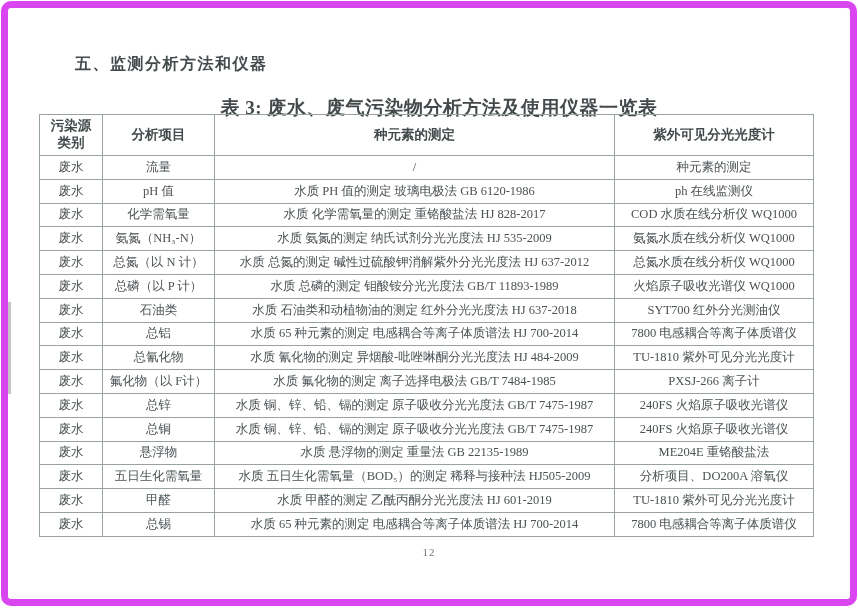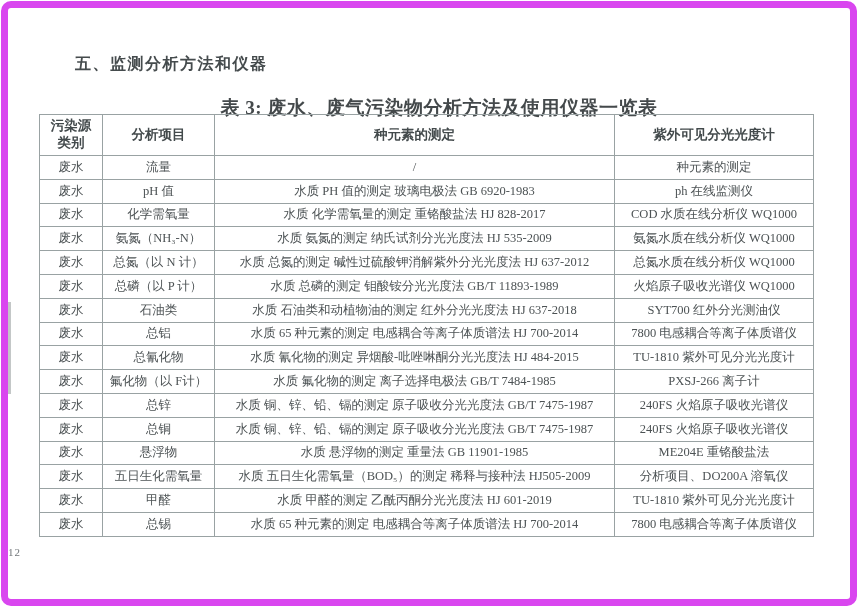--- a/index.html
+++ b/index.html
@@ -69,20 +69,21 @@
   }
   .analysis-table td {
     height: 22.8px;
     font-size: 12.5px;
     white-space: nowrap;
   }
   .page-number {
     position: absolute;
     left: 0; right: 0;
     top: 538px;
+    text-align: center;
     font-size: 11px;
     letter-spacing: 1px;
     color: #71767a;
   }
 </style>
 </head>
 <body>
 
 <div class="page-frame">
   <div class="scan-smudge"></div>
@@ -116,21 +117,21 @@
         <tr>
           <td>废水</td>
           <td>流量</td>
           <td>/</td>
           <td>种元素的测定</td>
         </tr>
 
         <tr>
           <td>废水</td>
           <td>pH 值</td>
-          <td>水质 PH 值的测定 玻璃电极法 GB 6920-1983</td>
+          <td>水质 PH 值的测定 玻璃电极法 GB 6120-1986</td>
           <td>ph 在线监测仪</td>
         </tr>
 
         <tr>
           <td>废水</td>
           <td>化学需氧量</td>
           <td>水质 化学需氧量的测定 重铬酸盐法 HJ 828-2017</td>
           <td>COD 水质在线分析仪 WQ1000</td>
         </tr>
 
@@ -165,21 +166,21 @@
         <tr>
           <td>废水</td>
           <td>总铝</td>
           <td>水质 65 种元素的测定 电感耦合等离子体质谱法 HJ 700-2014</td>
           <td>7800 电感耦合等离子体质谱仪</td>
         </tr>
 
         <tr>
           <td>废水</td>
           <td>总氰化物</td>
-          <td>水质 氰化物的测定 异烟酸-吡唑啉酮分光光度法 HJ 484-2015</td>
+          <td>水质 氰化物的测定 异烟酸-吡唑啉酮分光光度法 HJ 484-2009</td>
           <td>TU-1810 紫外可见分光光度计</td>
         </tr>
 
         <tr>
           <td>废水</td>
           <td>氟化物（以 F计）</td>
           <td>水质 氟化物的测定 离子选择电极法 GB/T 7484-1985</td>
           <td>PXSJ-266 离子计</td>
         </tr>
 
@@ -193,21 +194,21 @@
         <tr>
           <td>废水</td>
           <td>总铜</td>
           <td>水质 铜、锌、铅、镉的测定 原子吸收分光光度法 GB/T 7475-1987</td>
           <td>240FS 火焰原子吸收光谱仪</td>
         </tr>
 
         <tr>
           <td>废水</td>
           <td>悬浮物</td>
-          <td>水质 悬浮物的测定 重量法 GB 11901-1985</td>
+          <td>水质 悬浮物的测定 重量法 GB 22135-1989</td>
           <td>ME204E 重铬酸盐法</td>
         </tr>
 
         <tr>
           <td>废水</td>
           <td>五日生化需氧量</td>
           <td>水质 五日生化需氧量（BOD₅）的测定 稀释与接种法 HJ505-2009</td>
           <td>分析项目、DO200A 溶氧仪</td>
         </tr>
 

